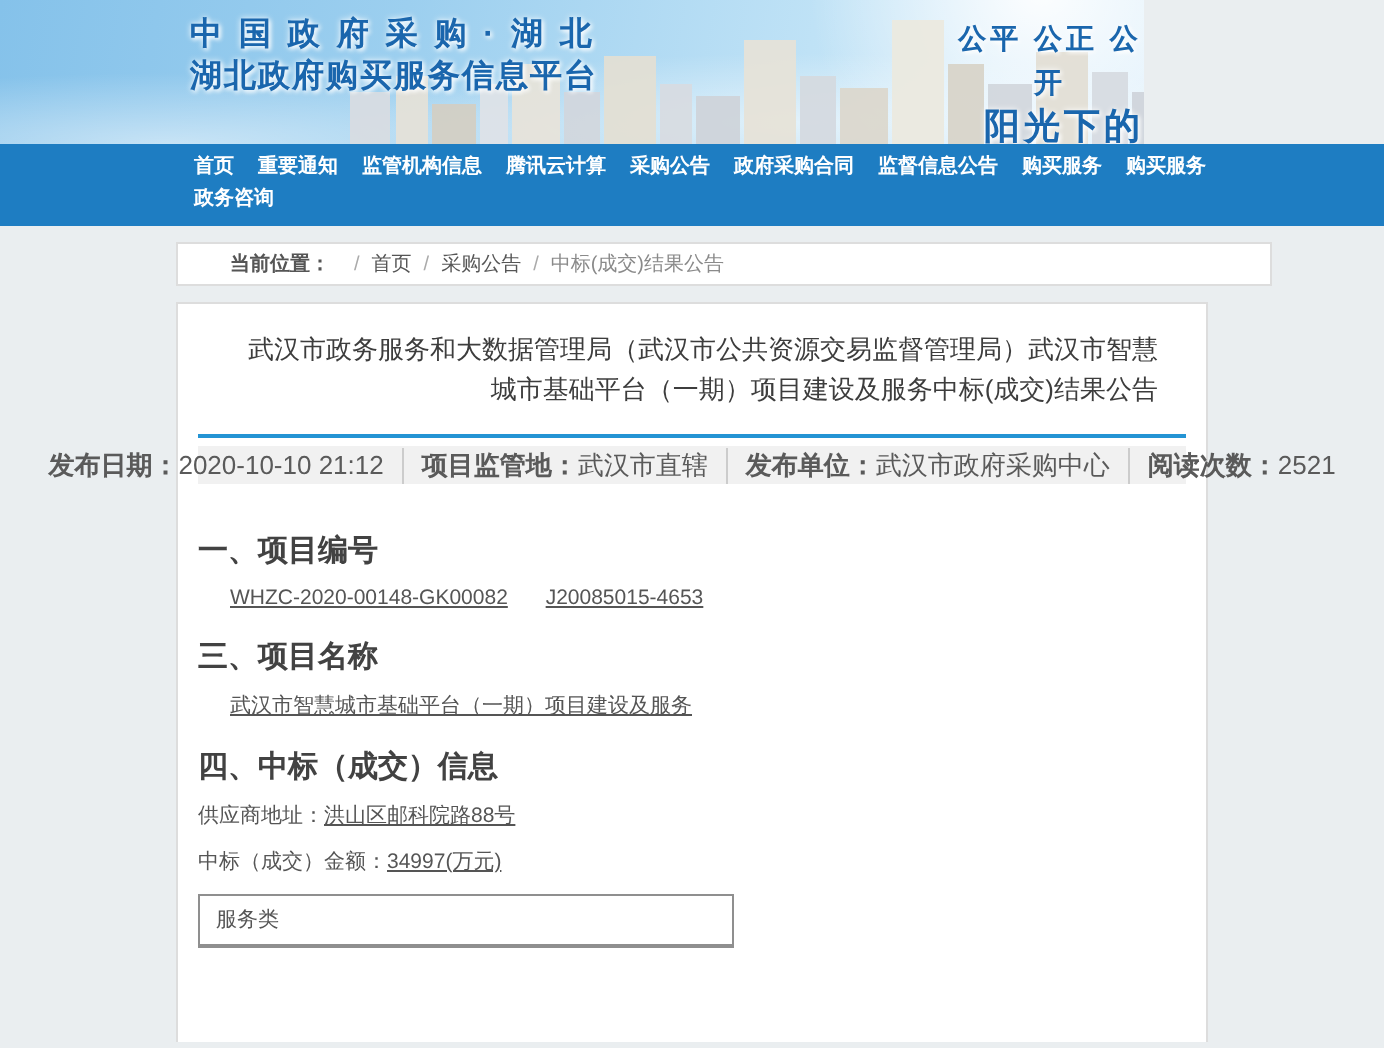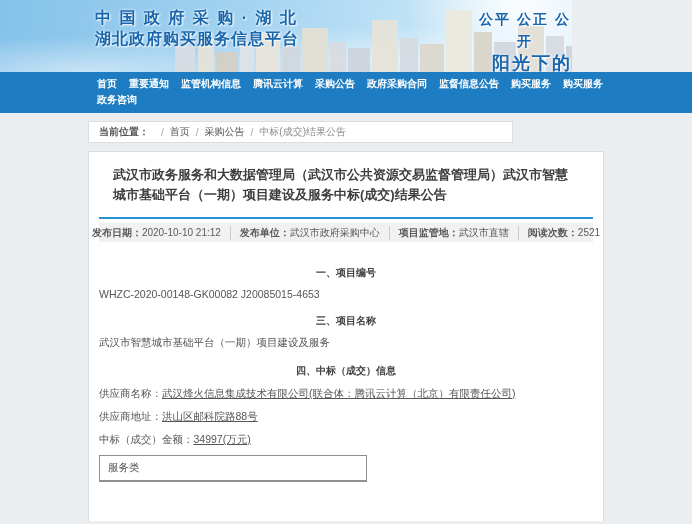--- a/index.html
+++ b/index.html
@@ -27,43 +27,43 @@
   .slogan2 { font-size:18px; font-weight:bold; color:#1a66ad; letter-spacing:2px; padding-left:14px;
     text-shadow:0 0 3px #fff, 1px 1px 2px rgba(255,255,255,.95); }
 
   
   .nav { width:692px; background:#1e7dc2; padding:4px 0 5px 0; }
   .nav-row { display:flex; gap:12px; padding-left:97px; }
   .nav-item { color:#fff; font-size:10px; font-weight:bold; line-height:16px;
     white-space:nowrap; cursor:pointer; text-decoration:none; }
 
   
-  .breadcrumb { width:425px; margin:8px 0 0 88px; background:#fff;
+  .breadcrumb { width:548px; margin:8px 0 0 88px; background:#fff;
     border:1px solid #ddd; height:22px; display:flex; align-items:center;
-    padding-left:10px; font-size:10px; color:#666; }
+    padding-left:26px; font-size:10px; color:#666; }
   .bc-label { font-weight:bold; color:#555; margin-right:6px; }
   .bc-sep { color:#aaa; margin:0 6px; }
   .bc-link { color:#555; text-decoration:none; cursor:pointer; }
   .bc-current { color:#8a8a8a; }
 
   
   .card { width:516px; margin:8px 0 0 88px; background:#fff;
     border:1px solid #ddd; border-bottom:none; min-height:370px; padding:0 10px 20px 10px; }
-  .title { font-size:13px; font-weight:bold; color:#3d3d3d; text-align:left;
+  .title { font-size:13px; font-weight:normal; color:#3d3d3d; text-align:right;
     line-height:20px; padding:13px 14px 10px 14px; }
   .rule { height:2px; background:#2494d4; margin:2px 0 4px 0; }
   .meta { background:#f1f1f1; height:19px; display:flex; align-items:center;
-    justify-content:center; font-size:10px; color:#5a5a5a; }
+    justify-content:center; font-size:13px; color:#5a5a5a; }
   .meta-item { padding:0 9px; white-space:nowrap; }
   .meta-item + .meta-item { border-left:1px solid #ccc; }
   .meta-label { font-weight:bold; }
 
   .body-text { padding:14px 0 0 0; font-size:10.5px; color:#555; }
-  .sec-head { font-weight:bold; color:#424242; margin:10px 0 8px 0; font-size:10px;text-align:center; }
-  .sec-val { display:inline-block; margin-bottom:4px; color:#555; }
+  .sec-head { font-weight:bold; color:#424242; margin:10px 0 8px 0; font-size:15px; }
+  .sec-val { display:inline-block; text-decoration:underline; margin-bottom:4px; color:#555;margin-left:16px; }
   .line { margin:0 0 8px 0; line-height:15px; }
   .line .lbl { color:#555; }
   .line .val { text-decoration:underline; color:#555; }
 
   
   .stable { width:268px; border:1px solid #8f8f8f; margin-top:6px; }
   .st-header { border-bottom:1px solid #8f8f8f; padding:5px 8px; font-size:10.5px; color:#555; }
 </style>
 </head>
 <body>
@@ -134,45 +134,42 @@
 
 <div class="card">
   <h1 class="title">武汉市政务服务和大数据管理局（武汉市公共资源交易监督管理局）武汉市智慧城市基础平台（一期）项目建设及服务中标(成交)结果公告</h1>
   <div class="rule"></div>
 
   <div class="meta">
     <span class="meta-item">
       <span class="meta-label">发布日期：</span><span>2020-10-10 21:12</span>
     </span>
     <span class="meta-item">
-      <span class="meta-label">发布单位：</span><span>武汉市政府采购中心</span>
+      <span class="meta-label">项目监管地：</span><span>武汉市直辖</span>
     </span>
     <span class="meta-item">
-      <span class="meta-label">项目监管地：</span><span>武汉市直辖</span>
+      <span class="meta-label">发布单位：</span><span>武汉市政府采购中心</span>
     </span>
     <span class="meta-item">
       <span class="meta-label">阅读次数：</span><span>2521</span>
     </span>
   </div>
 
   <div class="body-text">
     <div class="sec-head">一、项目编号</div>
     <span class="sec-val">WHZC-2020-00148-GK00082</span>
 
     <span class="sec-val">J20085015-4653</span>
 
     <div class="sec-head">三、项目名称</div>
     <span class="sec-val">武汉市智慧城市基础平台（一期）项目建设及服务</span>
 
     <div class="sec-head">四、中标（成交）信息</div>
 
     <div class="line">
-      <span class="lbl">供应商名称：</span><span class="val">武汉烽火信息集成技术有限公司(联合体：腾讯云计算（北京）有限责任公司)</span>
-    </div>
-    <div class="line">
       <span class="lbl">供应商地址：</span><span class="val">洪山区邮科院路88号</span>
     </div>
     <div class="line">
       <span class="lbl">中标（成交）金额：</span><span class="val">34997(万元)</span>
     </div>
 
     <div class="stable">
       <div class="st-header">服务类</div>
 
     </div>

